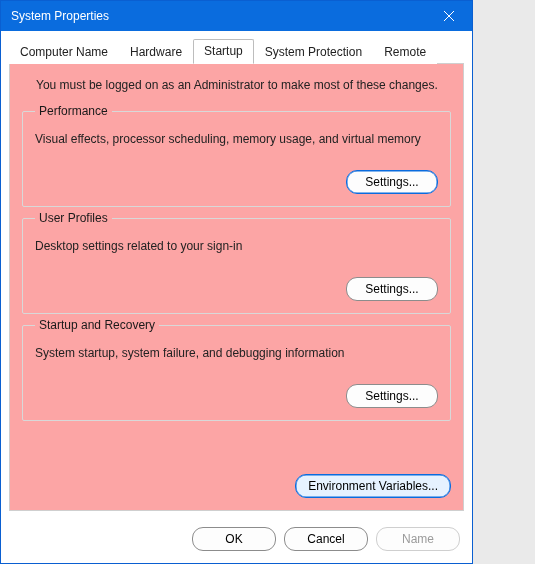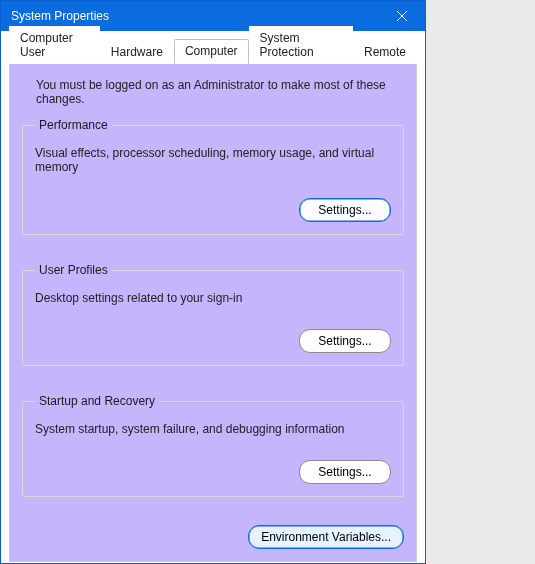--- a/index.html
+++ b/index.html
@@ -5,21 +5,21 @@
   * { box-sizing: border-box; margin: 0; padding: 0; }
   body {
     font-family: "Segoe UI", Tahoma, sans-serif;
     font-size: 12px;
     background: #eaeaea;
     width: 535px;
     height: 564px;
     overflow: hidden;
   }
   .window {
-    width: 426px;
+    width: 473px;
     height: 564px;
     background: #fff;
     border: 1px solid #0a5fd1;
     display: flex;
     flex-direction: column;
   }
   .titlebar {
     background: #0a6cde;
     color: #fff;
     height: 30px;
@@ -62,34 +62,34 @@
     border-bottom: 1px solid #fff;
     background: #fff;
     z-index: 2;
     border-radius: 2px 2px 0 0;
   }
   .tab-panel {
     border: 1px solid #cfcfcf;
     margin: 0 8px 8px 8px;
     padding: 14px 12px 12px 12px;
     flex: 1;
-    background: #c4b5fd;
+    background: #fca5a5;
     display: flex;
     flex-direction: column;
   }
   .admin-note {
     color: #222;
     margin: 0 4px 12px 14px;
     font-size: 12px;
   }
   fieldset.group {
     border: 1px solid #d8d8d8;
     border-radius: 2px;
     padding: 10px 12px 12px 12px;
-    margin-bottom: 28px;
+    margin-bottom: 4px;
     position: relative;
   }
   fieldset.group legend {
     padding: 0 4px;
     color: #1a1a1a;
     font-size: 12px;
   }
   .group-desc {
     color: #222;
     margin: 4px 0 24px 0;
@@ -149,23 +149,23 @@
     <span class="title">System Properties</span>
     <div class="close">
       <svg width="10" height="10" viewBox="0 0 10 10">
         <line x1="0" y1="0" x2="10" y2="10" stroke-width="1"></line>
         <line x1="10" y1="0" x2="0" y2="10" stroke-width="1"></line>
       </svg>
     </div>
   </div>
 
   <div class="tabs-row">
-    <div class="tab">Computer User</div>
+    <div class="tab">Computer Name</div>
     <div class="tab">Hardware</div>
-    <div class="tab active">Computer</div>
+    <div class="tab active">Startup</div>
     <div class="tab">System Protection</div>
     <div class="tab">Remote</div>
   </div>
 
   <div class="tab-panel">
 
     <div class="admin-note">You must be logged on as an Administrator to make most of these changes.</div>
 
     <fieldset class="group">
       <legend>Performance</legend>

